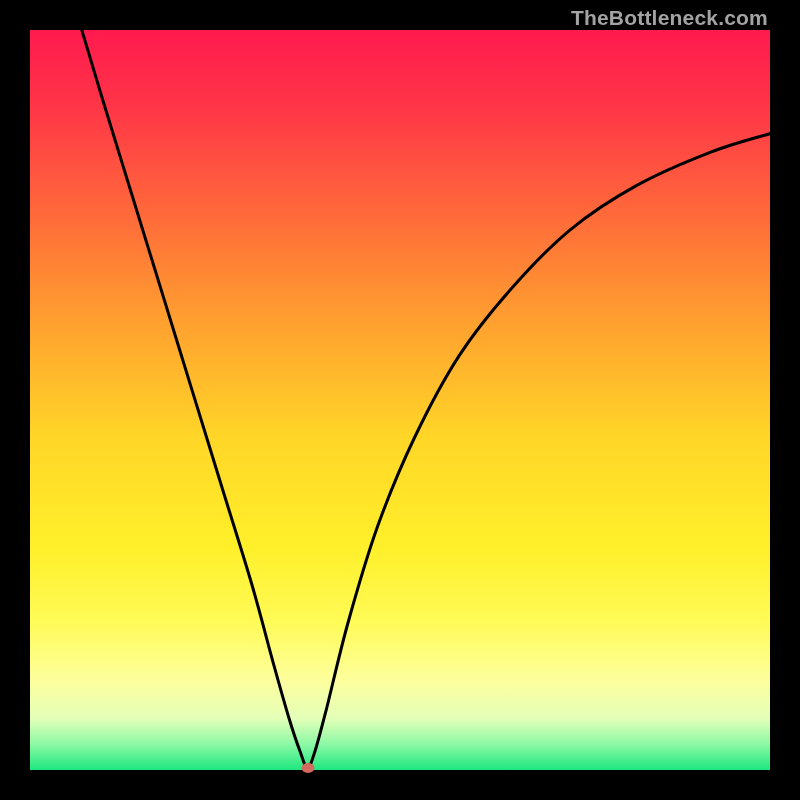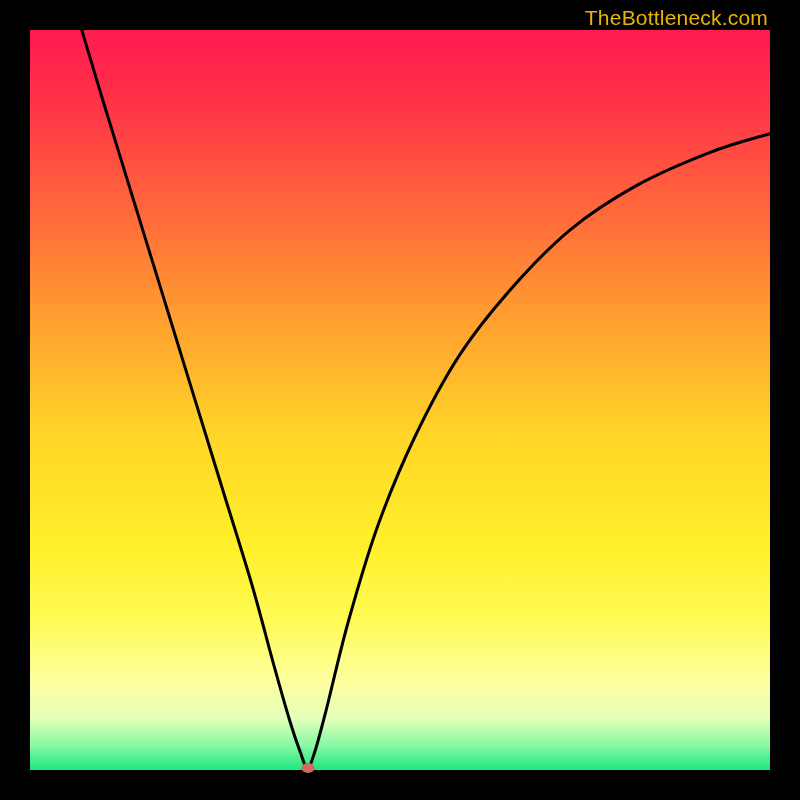--- a/index.html
+++ b/index.html
@@ -35,23 +35,23 @@
     position: absolute;
     left: 0;
     top: 0;
     width: 100%;
     height: 100%;
   }
   .watermark {
     position: absolute;
     top: 6px;
     right: 32px;
-    color: #eab308;
+    color: #a3a3a3;
     font-size: 21px;
-    font-weight: 400;
+    font-weight: 700;
     letter-spacing: 0.2px;
   }
   .marker {
     position: absolute;
     width: 13px;
     height: 10px;
     background: #d46a5f;
     border-radius: 50%;
     transform: translate(-50%, -50%);
   }

